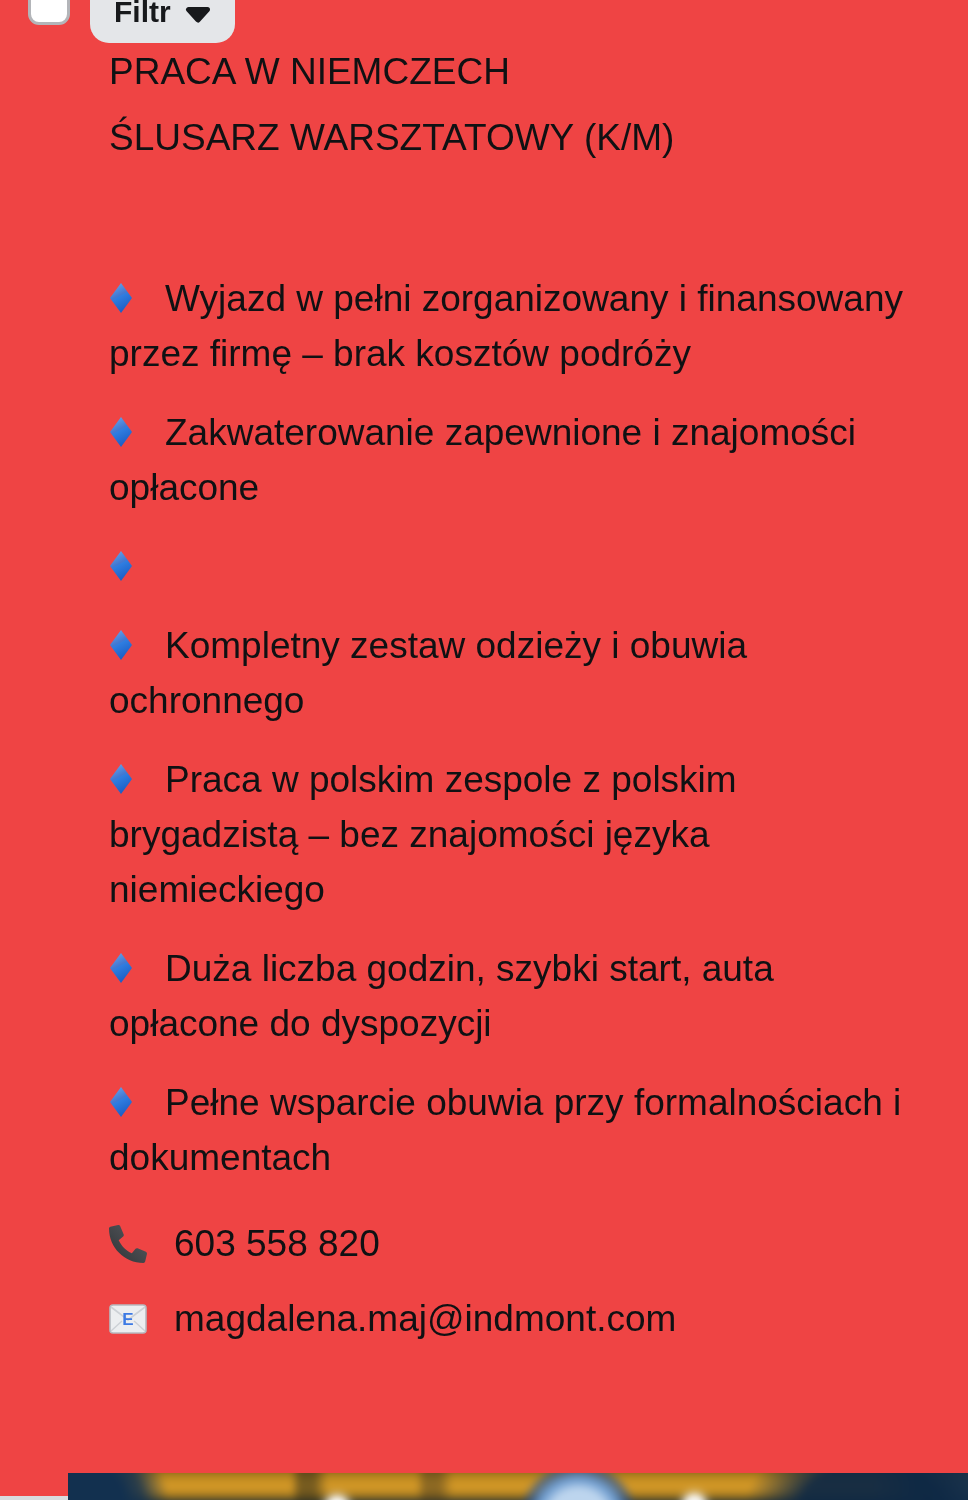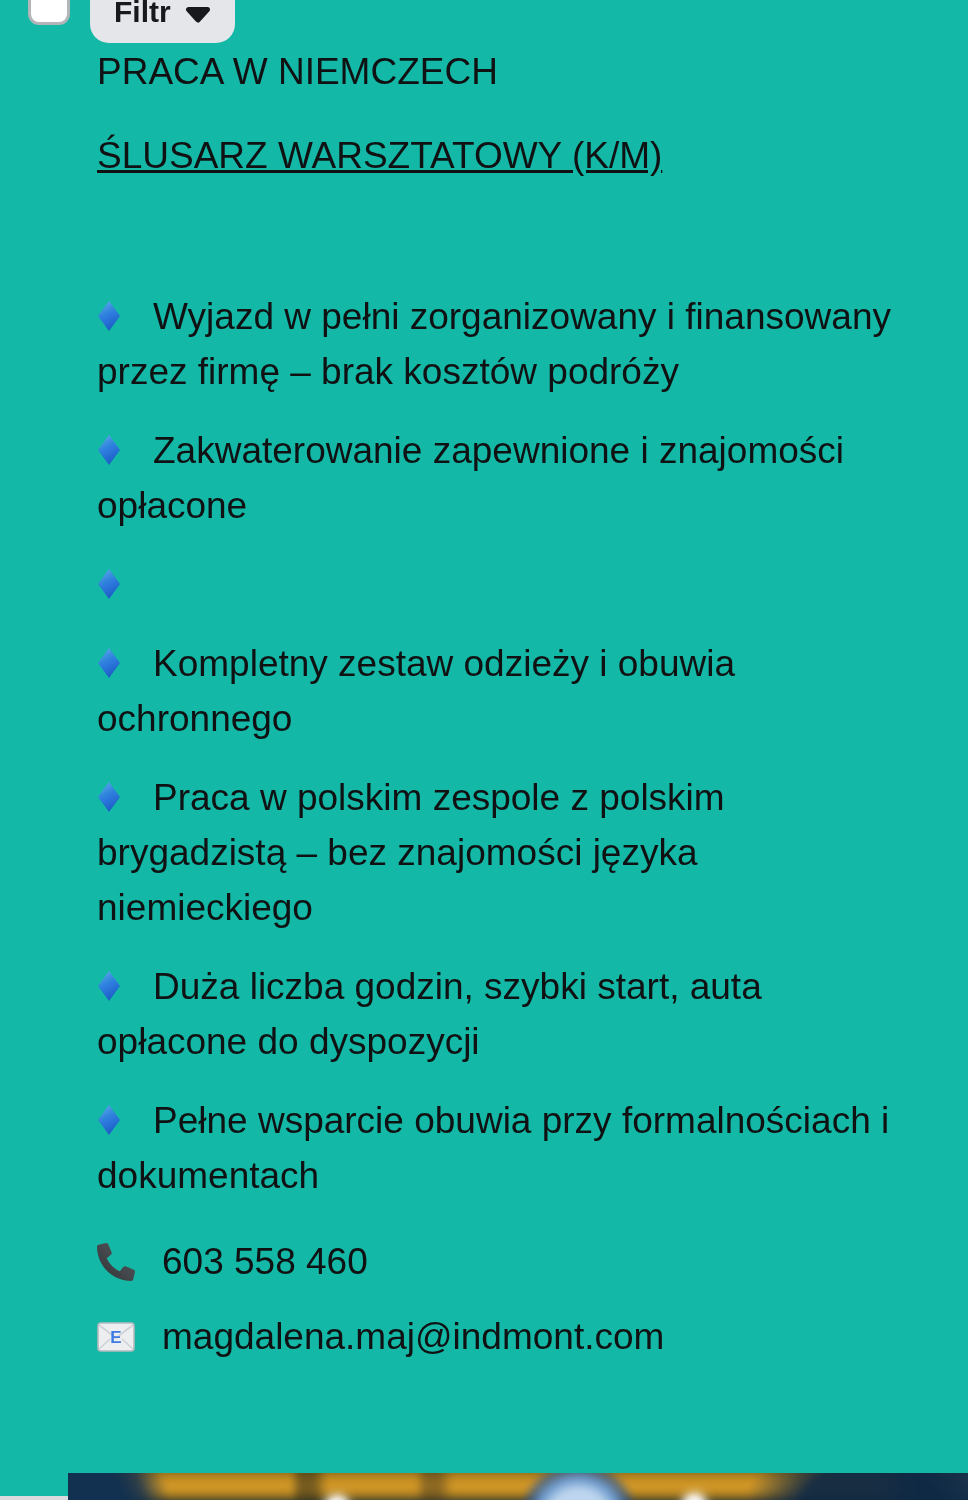--- a/index.html
+++ b/index.html
@@ -1,21 +1,21 @@
 <!DOCTYPE html>
 <html><head>
 <meta charset="utf-8">
 <style>
   html, body { margin: 0; padding: 0; background: #ffffff; }
   .screen {
     position: relative;
     width: 968px;
     height: 1500px;
     overflow: hidden;
-    background: #14b8a6;
+    background: #ef4444;
     font-family: "Liberation Sans", "DejaVu Sans", sans-serif;
     color: #101113;
   }
 
   
   .checkbox {
     position: absolute;
     left: 28px;
     top: -17px;
     width: 42px;
@@ -41,29 +41,29 @@
     font-size: 30px;
     font-weight: 600;
     color: #17191c;
     cursor: pointer;
   }
   .caret-icon { display: block; margin-top: 4px; }
 
   
   .content {
     position: absolute;
-    left: 97px;
+    left: 109px;
     top: 0;
     width: 806px;
     font-size: 37px;
     line-height: 55px;
     font-weight: 400;
   }
   .heading { margin: 44px 0 0; font-size: 37px; line-height: 55px; font-weight: 400; }
-  .heading.second { margin-top: 29px; text-decoration: underline; }
+  .heading.second { margin-top: 11px; }
 
   .benefits { margin-top: 106px; }
   .benefit { margin: 0 0 24px; }
   .diamond-icon {
     display: inline-block;
     vertical-align: -3px;
     margin-right: 32px;
   }
 
   .contact-row { display: flex; align-items: center; }
@@ -166,21 +166,21 @@
             <polygon points="12,1 23,16 12,31 1,16" fill="url(#diamondGrad)"></polygon>
           </svg><span>Pełne wsparcie obuwia przy formalnościach i dokumentach</span></p>
     </div>
 
     <div class="contact-row phone">
       <svg class="contact-icon" width="38" height="38" viewBox="0 0 512 512">
         <g transform="scale(-1,1) translate(-512,0)">
           <path fill="url(#phoneGrad)" d="M493.4 24.6l-104-24c-11.3-2.6-22.9 3.3-27.5 13.9l-48 112c-4.2 9.8-1.4 21.3 6.9 28l60.6 49.6c-36 76.7-98.9 140.5-177.2 177.2l-49.6-60.6c-6.8-8.3-18.2-11.1-28-6.9l-112 48C3.9 366.5-2 378.1.6 389.4l24 104C27.1 504.2 36.7 512 48 512c256.1 0 464-207.5 464-464 0-11.2-7.7-20.9-18.6-23.4z"></path>
         </g>
       </svg>
-      <span>603 558 460</span>
+      <span>603 558 820</span>
     </div>
 
     <div class="contact-row email">
       <svg class="contact-icon" width="38" height="30" viewBox="0 0 38 30">
         <rect x="1" y="1" width="36" height="28" rx="3" fill="#eceef0" stroke="#b6bac0" stroke-width="1.6"></rect>
         <path d="M2 3 L19 16 L36 3" fill="none" stroke="#cdd1d6" stroke-width="1.6"></path>
         <path d="M2 27 L13 17 M36 27 L25 17" fill="none" stroke="#cdd1d6" stroke-width="1.4"></path>
         <text x="19" y="21" text-anchor="middle" font-family="Liberation Sans, DejaVu Sans, sans-serif" font-size="17" font-weight="bold" fill="#3c7ae4">E</text>
       </svg>
       <span>magdalena.maj@indmont.com</span>

